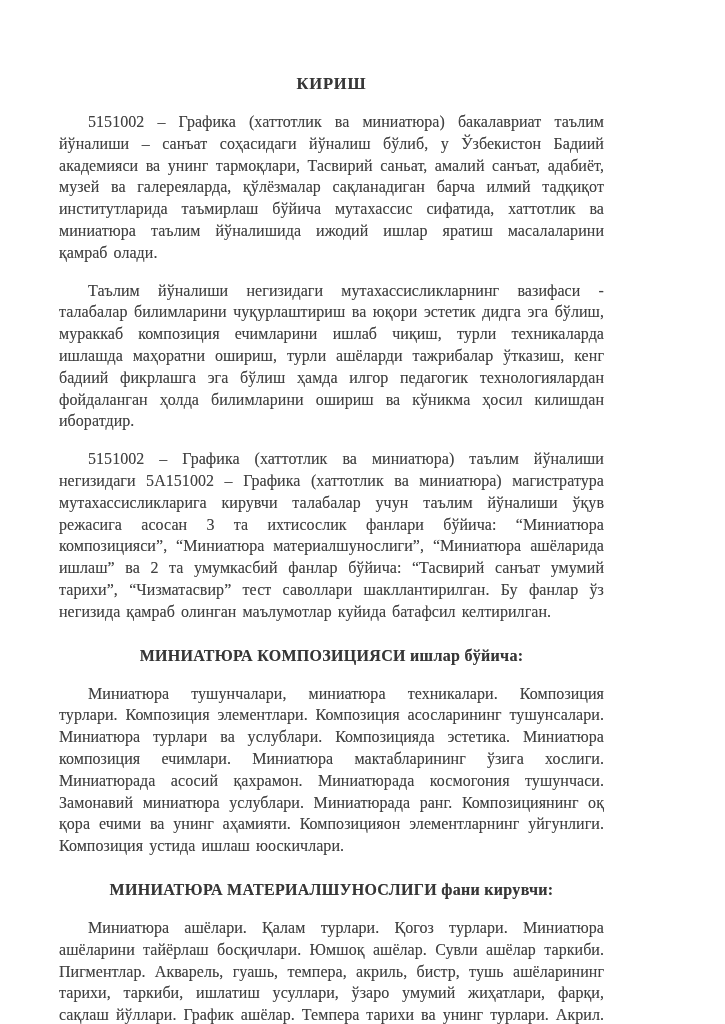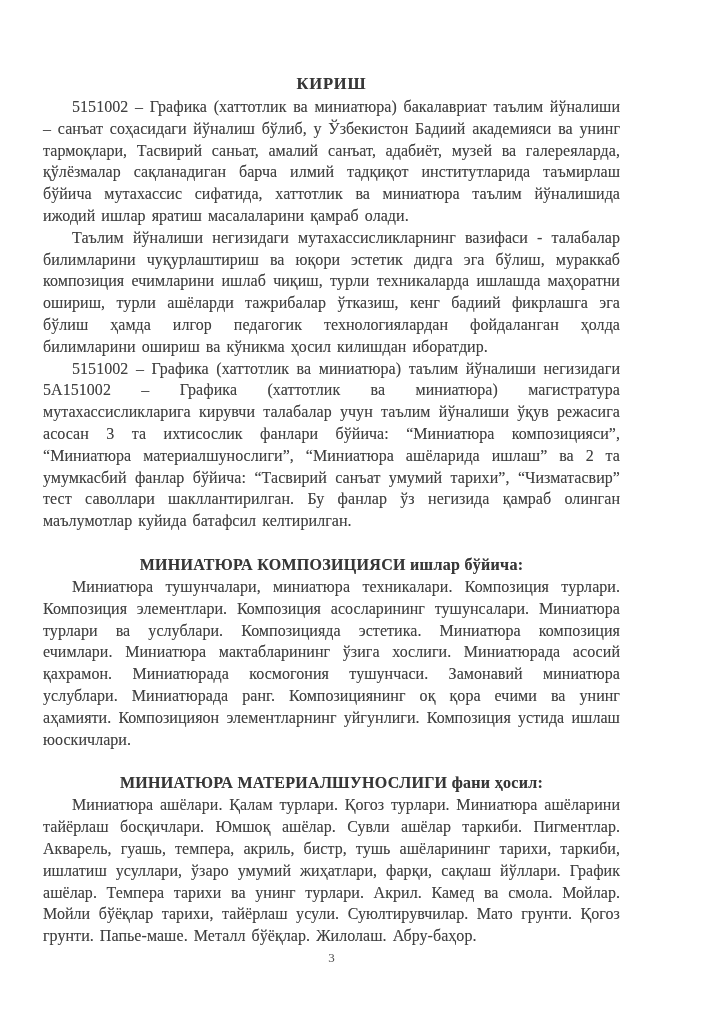--- a/index.html
+++ b/index.html
@@ -27,21 +27,21 @@
     margin: 0 0 1px 0;
     text-align: center;
     font-weight: bold;
     letter-spacing: 0.8px;
     color: #373737;
     text-shadow: 0 0 0.4px rgba(70,70,70,0.55);
   }
   .para {
     font-size: 16px;
     line-height: 21.8px;
-    margin: 0;
+    margin: 16px;
     text-align: justify;
     text-indent: 29px;
     word-spacing: 2px;
     letter-spacing: 0.05px;
     color: #414141;
     text-shadow: 0 0 0.4px rgba(80,80,80,0.45);
   }
   .section-heading {
     font-size: 16px;
     line-height: 22px;
@@ -70,19 +70,19 @@
   <p class="para">5151002 – Графика (хаттотлик ва миниатюра) бакалавриат таълим йўналиши – санъат соҳасидаги йўналиш бўлиб, у Ўзбекистон Бадиий академияси ва унинг тармоқлари, Тасвирий саньат, амалий санъат, адабиёт, музей ва галереяларда, қўлёзмалар сақланадиган барча илмий тадқиқот институтларида таъмирлаш бўйича мутахассис сифатида, хаттотлик ва миниатюра таълим йўналишида ижодий ишлар яратиш масалаларини қамраб олади.</p>
 
   <p class="para">Таълим йўналиши негизидаги мутахассисликларнинг вазифаси - талабалар билимларини чуқурлаштириш ва юқори эстетик дидга эга бўлиш, мураккаб композиция ечимларини ишлаб чиқиш, турли техникаларда ишлашда маҳоратни ошириш, турли ашёларди тажрибалар ўтказиш, кенг бадиий фикрлашга эга бўлиш ҳамда илгор педагогик технологиялардан фойдаланган ҳолда билимларини ошириш ва кўникма ҳосил килишдан иборатдир.</p>
 
   <p class="para">5151002 – Графика (хаттотлик ва миниатюра) таълим йўналиши негизидаги 5А151002 – Графика (хаттотлик ва миниатюра) магистратура мутахассисликларига кирувчи талабалар учун таълим йўналиши ўқув режасига асосан 3 та ихтисослик фанлари бўйича: “Миниатюра композицияси”, “Миниатюра материалшунослиги”, “Миниатюра ашёларида ишлаш” ва 2 та умумкасбий фанлар бўйича: “Тасвирий санъат умумий тарихи”, “Чизматасвир” тест саволлари шакллантирилган. Бу фанлар ўз негизида қамраб олинган маълумотлар куйида батафсил келтирилган.</p>
 
   <h2 class="section-heading">МИНИАТЮРА КОМПОЗИЦИЯСИ ишлар бўйича:</h2>
 
   <p class="para">Миниатюра тушунчалари, миниатюра техникалари. Композиция турлари. Композиция элементлари. Композиция асосларининг тушунсалари. Миниатюра турлари ва услублари. Композицияда эстетика. Миниатюра композиция ечимлари. Миниатюра мактабларининг ўзига хослиги. Миниатюрада асосий қахрамон. Миниатюрада космогония тушунчаси. Замонавий миниатюра услублари. Миниатюрада ранг. Композициянинг оқ қора ечими ва унинг аҳамияти. Композицияон элементларнинг уйгунлиги. Композиция устида ишлаш юоскичлари.</p>
 
-  <h2 class="section-heading">МИНИАТЮРА МАТЕРИАЛШУНОСЛИГИ фани ҳосил:</h2>
+  <h2 class="section-heading">МИНИАТЮРА МАТЕРИАЛШУНОСЛИГИ фани кирувчи:</h2>
 
   <p class="para">Миниатюра ашёлари. Қалам турлари. Қогоз турлари. Миниатюра ашёларини тайёрлаш босқичлари. Юмшоқ ашёлар. Сувли ашёлар таркиби. Пигментлар. Акварель, гуашь, темпера, акриль, бистр, тушь ашёларининг тарихи, таркиби, ишлатиш усуллари, ўзаро умумий жиҳатлари, фарқи, сақлаш йўллари. График ашёлар. Темпера тарихи ва унинг турлари. Акрил. Камед ва смола. Мойлар. Мойли бўёқлар тарихи, тайёрлаш усули. Суюлтирувчилар. Мато грунти. Қогоз грунти. Папье-маше. Металл бўёқлар. Жилолаш. Абру-баҳор.</p>
 
   <div class="page-number">3</div>
 
 </main>
 
 </body></html>

